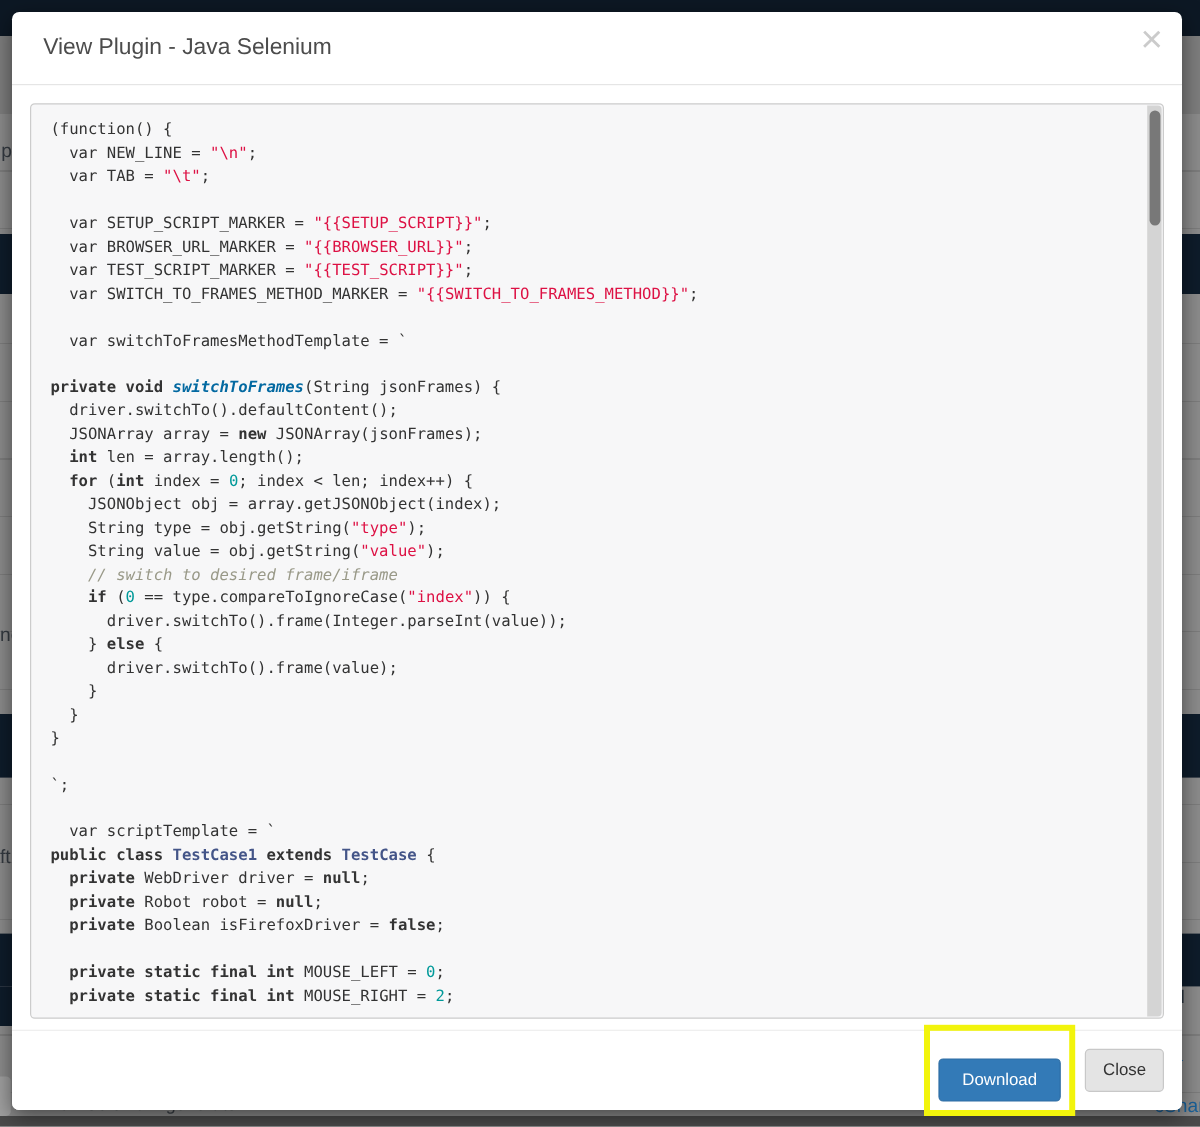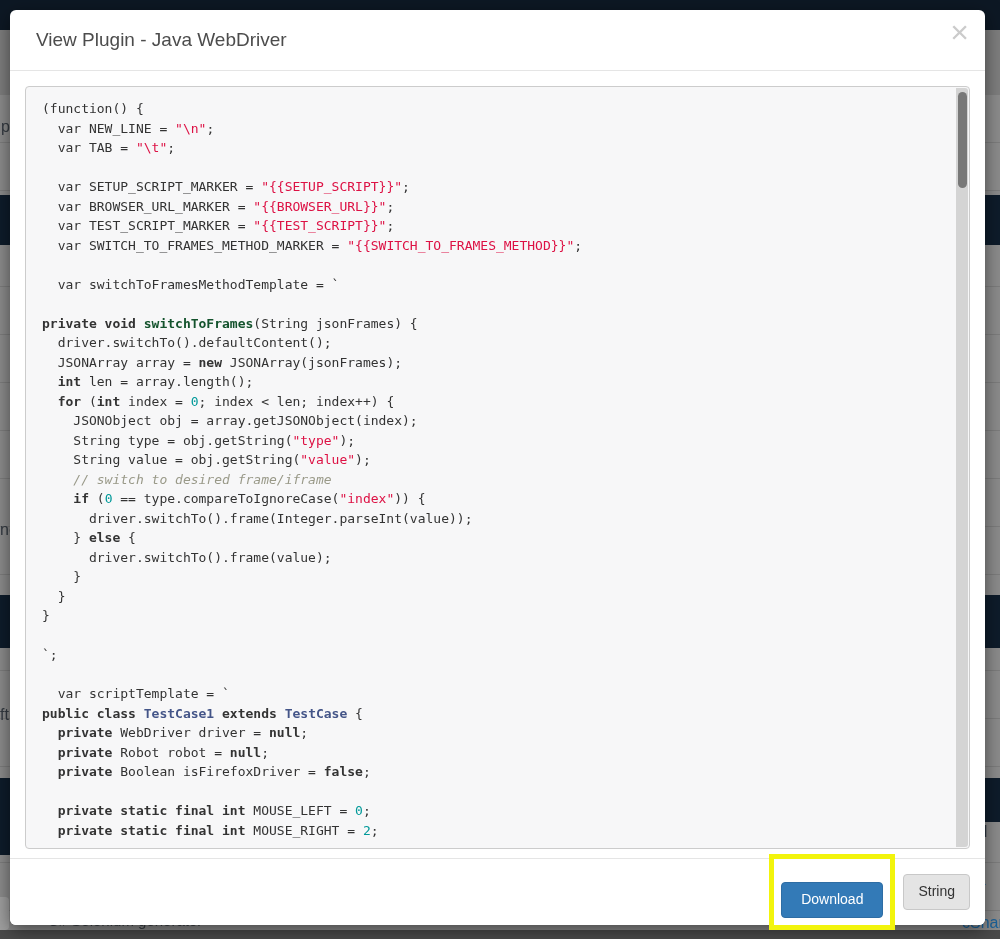--- a/index.html
+++ b/index.html
@@ -36,21 +36,21 @@
   pre.code-panel { position:relative; width:100%; height:763px; background:#f7f7f8;
     border:1px solid #ccc; border-radius:4px; overflow:hidden;
     padding:12px 26px 12px 16px; }
   .code-line { font-family:"DejaVu Sans Mono", monospace; font-size:13px; line-height:19.5px;
     white-space:pre; color:#333; }
   .tok-p  { color:#333; }
   .tok-k  { color:#333; font-weight:bold; }
   .tok-s  { color:#d14; }
   .tok-c  { color:#998; font-style:italic;margin-top:24px; }
   .tok-n  { color:#099; }
-  .tok-t  { color:#14532d; font-weight:bold; }
+  .tok-t  { color:#0369a1; font-weight:bold;font-style:italic; }
   .tok-cl { color:#458; font-weight:bold; }
 
   .sb-track { position:absolute; top:1px; right:1px; bottom:1px; width:12px;
     background:#d4d4d4; border-radius:0 3px 3px 0; }
   .sb-thumb { position:absolute; top:4px; right:1.5px; width:9px; height:96px;
     background:#787878; border-radius:5px; }
 
   .modal-footer { position:absolute; left:0; right:0; bottom:0; height:67px;
     border-top:1px solid #e5e5e5; display:flex; align-items:center;
     justify-content:flex-end; padding-right:15px; background:#fff; border-radius:0 0 6px 6px; }
@@ -80,29 +80,29 @@
     <span class="frag" style="left:0; top:706px;">ft</span>
     <span class="frag" style="left:961px; top:823px; color:#2b3540;">E N</span>
     <span class="frag frag-link" style="left:967px; top:871px;">tra</span>
     <span class="frag" style="left:48px; top:912px; font-size:15px; color:#3b4046;">C# Selenium generator</span>
     <span class="frag frag-link" style="left:962px; top:914px;">cShar</span>
   </div>
 
   <div class="modal">
 
     <div class="modal-header">
-      <div class="modal-title">View Plugin - Java WebDriver</div>
+      <div class="modal-title">View Plugin - Java Selenium</div>
       <button class="modal-x">×</button>
     </div>
 
     <div class="modal-body">
       <pre class="code-panel"><div id="code-lines"><div class="code-line"><span class="tok-p">(function() {</span></div><div class="code-line"><span class="tok-p">  var NEW_LINE = </span><span class="tok-s">"\n"</span><span class="tok-p">;</span></div><div class="code-line"><span class="tok-p">  var TAB = </span><span class="tok-s">"\t"</span><span class="tok-p">;</span></div><div class="code-line">&nbsp;</div><div class="code-line"><span class="tok-p">  var SETUP_SCRIPT_MARKER = </span><span class="tok-s">"{{SETUP_SCRIPT}}"</span><span class="tok-p">;</span></div><div class="code-line"><span class="tok-p">  var BROWSER_URL_MARKER = </span><span class="tok-s">"{{BROWSER_URL}}"</span><span class="tok-p">;</span></div><div class="code-line"><span class="tok-p">  var TEST_SCRIPT_MARKER = </span><span class="tok-s">"{{TEST_SCRIPT}}"</span><span class="tok-p">;</span></div><div class="code-line"><span class="tok-p">  var SWITCH_TO_FRAMES_METHOD_MARKER = </span><span class="tok-s">"{{SWITCH_TO_FRAMES_METHOD}}"</span><span class="tok-p">;</span></div><div class="code-line">&nbsp;</div><div class="code-line"><span class="tok-p">  var switchToFramesMethodTemplate = `</span></div><div class="code-line">&nbsp;</div><div class="code-line"><span class="tok-k">private void </span><span class="tok-t">switchToFrames</span><span class="tok-p">(String jsonFrames) {</span></div><div class="code-line"><span class="tok-p">  driver.switchTo().defaultContent();</span></div><div class="code-line"><span class="tok-p">  JSONArray array = </span><span class="tok-k">new</span><span class="tok-p"> JSONArray(jsonFrames);</span></div><div class="code-line"><span class="tok-p">  </span><span class="tok-k">int</span><span class="tok-p"> len = array.length();</span></div><div class="code-line"><span class="tok-p">  </span><span class="tok-k">for</span><span class="tok-p"> (</span><span class="tok-k">int</span><span class="tok-p"> index = </span><span class="tok-n">0</span><span class="tok-p">; index &lt; len; index++) {</span></div><div class="code-line"><span class="tok-p">    JSONObject obj = array.getJSONObject(index);</span></div><div class="code-line"><span class="tok-p">    String type = obj.getString(</span><span class="tok-s">"type"</span><span class="tok-p">);</span></div><div class="code-line"><span class="tok-p">    String value = obj.getString(</span><span class="tok-s">"value"</span><span class="tok-p">);</span></div><div class="code-line"><span class="tok-c">    // switch to desired frame/iframe</span></div><div class="code-line"><span class="tok-p">    </span><span class="tok-k">if</span><span class="tok-p"> (</span><span class="tok-n">0</span><span class="tok-p"> == type.compareToIgnoreCase(</span><span class="tok-s">"index"</span><span class="tok-p">)) {</span></div><div class="code-line"><span class="tok-p">      driver.switchTo().frame(Integer.parseInt(value));</span></div><div class="code-line"><span class="tok-p">    } </span><span class="tok-k">else</span><span class="tok-p"> {</span></div><div class="code-line"><span class="tok-p">      driver.switchTo().frame(value);</span></div><div class="code-line"><span class="tok-p">    }</span></div><div class="code-line"><span class="tok-p">  }</span></div><div class="code-line"><span class="tok-p">}</span></div><div class="code-line">&nbsp;</div><div class="code-line"><span class="tok-p">`;</span></div><div class="code-line">&nbsp;</div><div class="code-line"><span class="tok-p">  var scriptTemplate = `</span></div><div class="code-line"><span class="tok-k">public class </span><span class="tok-cl">TestCase1</span><span class="tok-p"> </span><span class="tok-k">extends</span><span class="tok-p"> </span><span class="tok-cl">TestCase</span><span class="tok-p"> {</span></div><div class="code-line"><span class="tok-p">  </span><span class="tok-k">private</span><span class="tok-p"> WebDriver driver = </span><span class="tok-k">null</span><span class="tok-p">;</span></div><div class="code-line"><span class="tok-p">  </span><span class="tok-k">private</span><span class="tok-p"> Robot robot = </span><span class="tok-k">null</span><span class="tok-p">;</span></div><div class="code-line"><span class="tok-p">  </span><span class="tok-k">private</span><span class="tok-p"> Boolean isFirefoxDriver = </span><span class="tok-k">false</span><span class="tok-p">;</span></div><div class="code-line">&nbsp;</div><div class="code-line"><span class="tok-p">  </span><span class="tok-k">private static final int</span><span class="tok-p"> MOUSE_LEFT = </span><span class="tok-n">0</span><span class="tok-p">;</span></div><div class="code-line"><span class="tok-p">  </span><span class="tok-k">private static final int</span><span class="tok-p"> MOUSE_RIGHT = </span><span class="tok-n">2</span><span class="tok-p">;</span></div></div><div class="sb-track"><div class="sb-thumb"></div></div></pre>
     </div>
 
     <div class="modal-footer">
       <div class="hl-box">
         <button class="btn btn-primary">Download</button>
       </div>
-      <button class="btn btn-default">String</button>
+      <button class="btn btn-default">Close</button>
     </div>
 
   </div>
 </div>
 
 </body></html>

